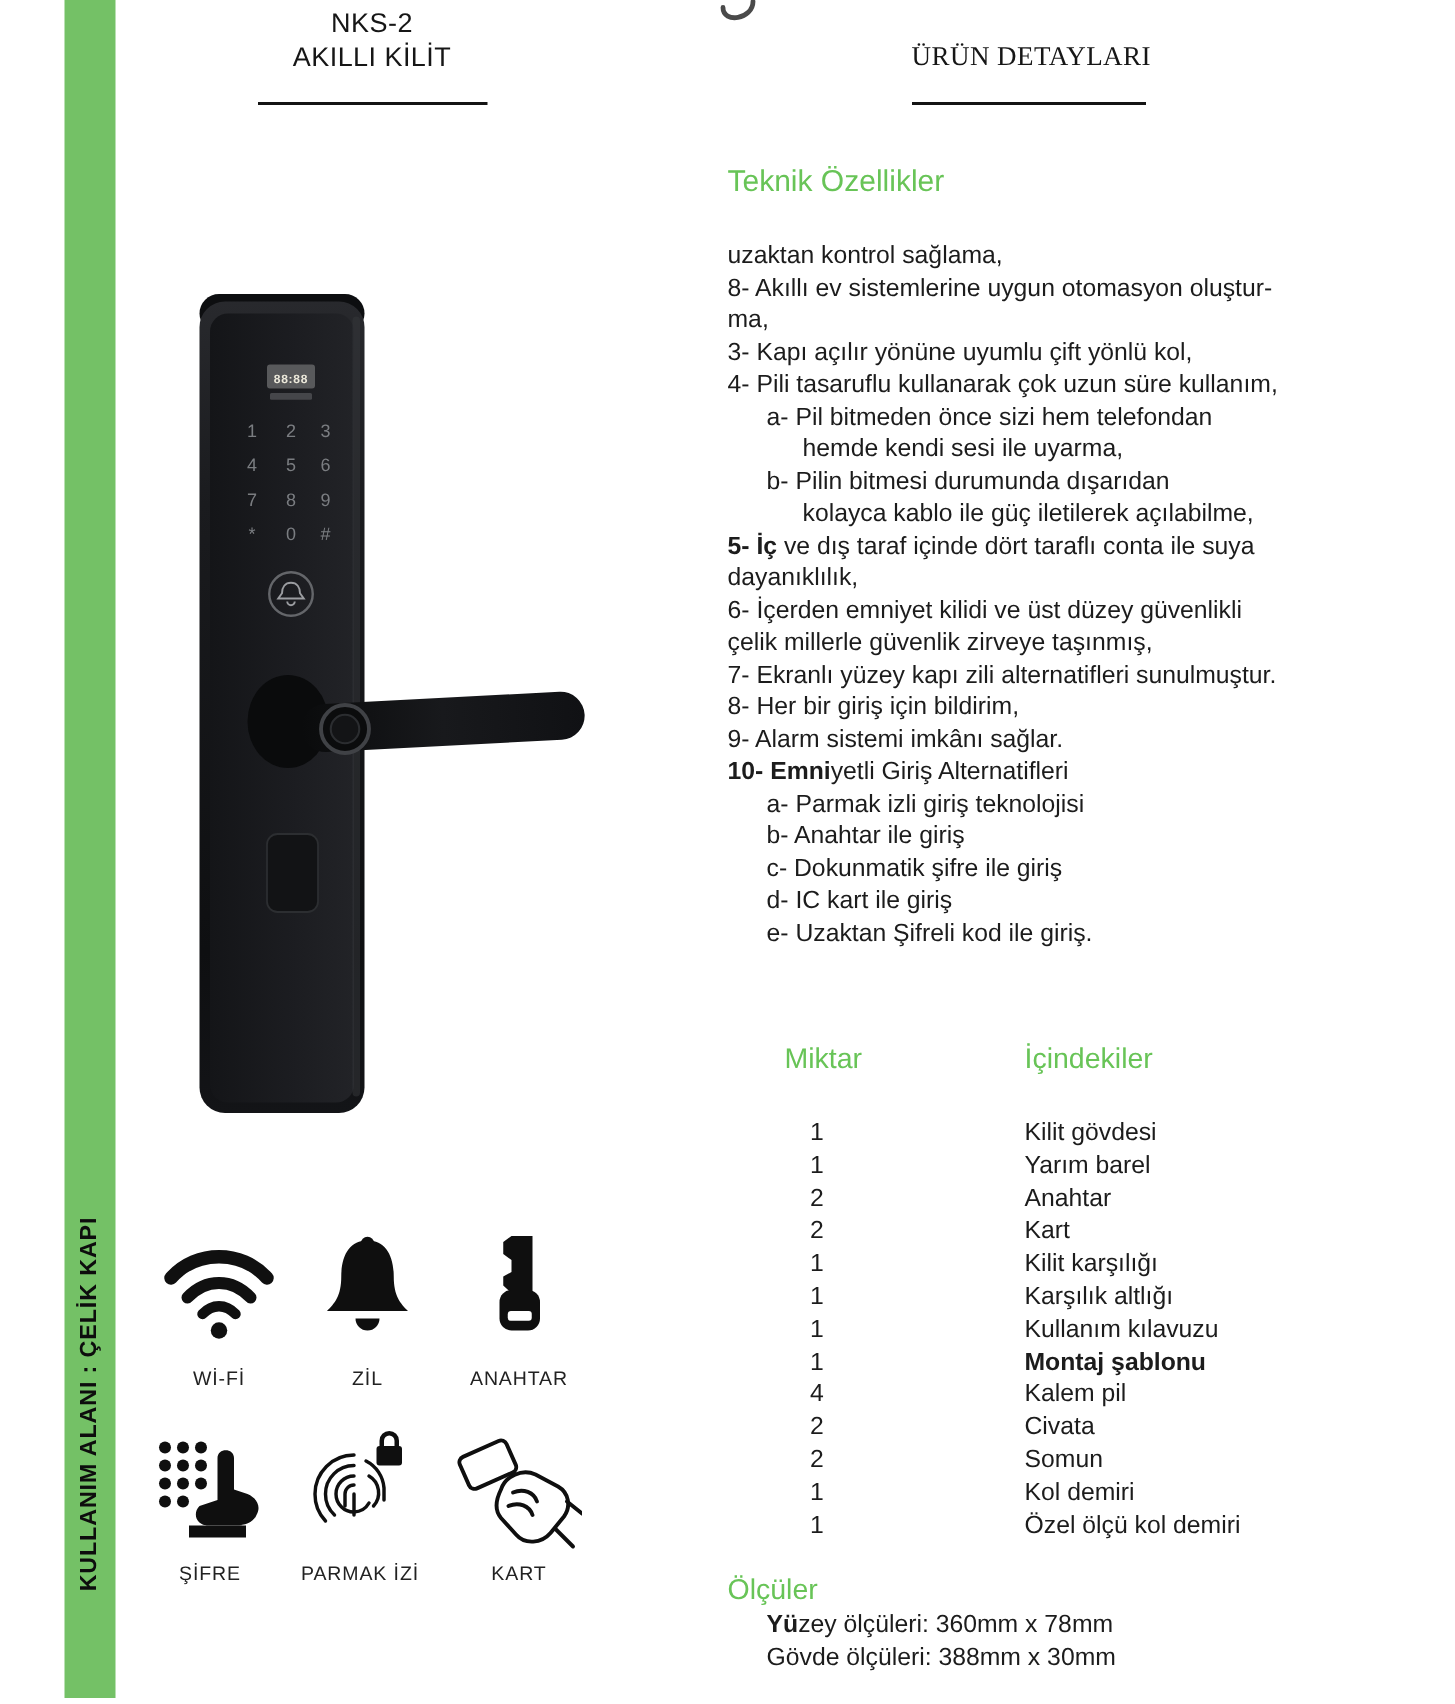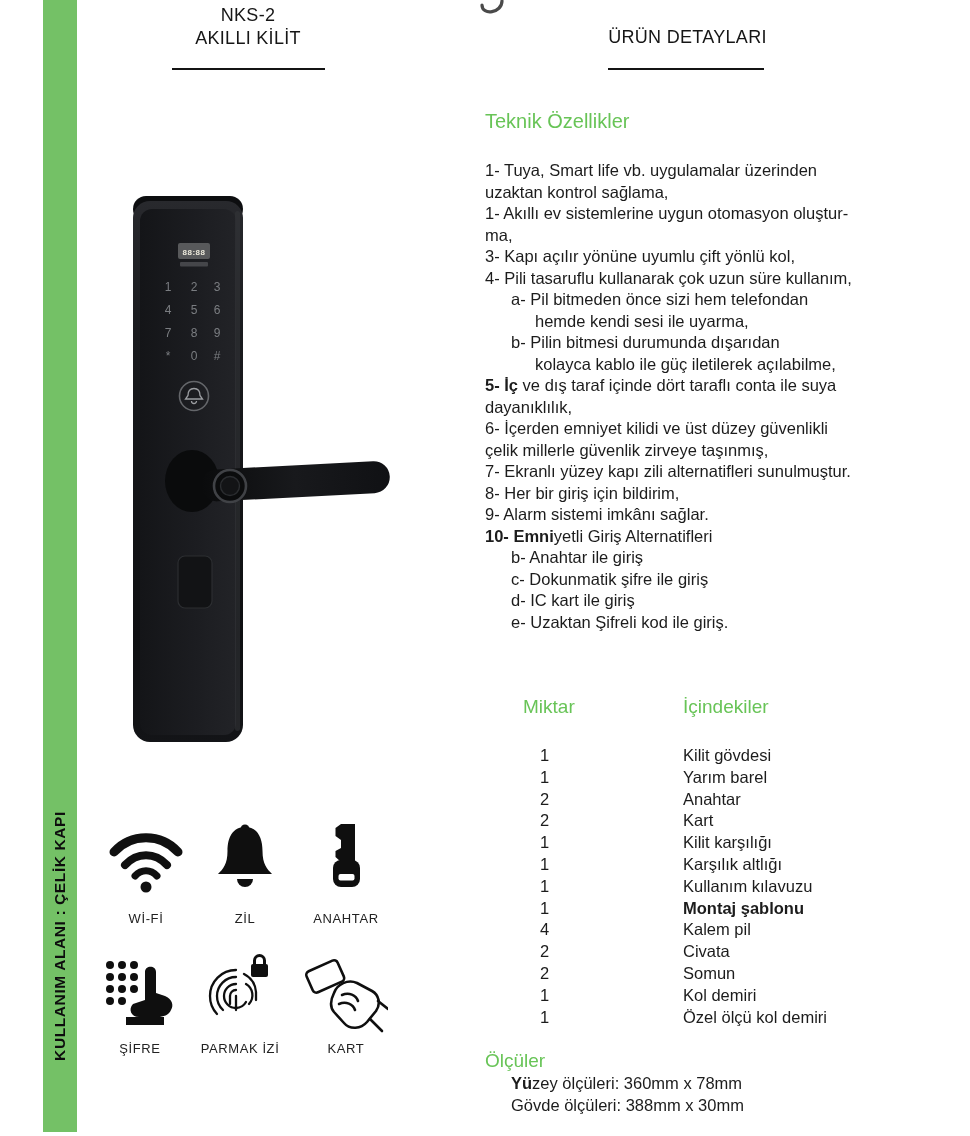--- a/index.html
+++ b/index.html
@@ -12,21 +12,21 @@
   .vlabel-box { position:absolute; left:43px; top:788px; width:34px; height:296px; }
   .vlabel-box span {
     position:absolute; left:50%; top:50%;
     transform:translate(-50%,-50%) rotate(-90deg);
     white-space:nowrap; font-weight:bold; font-size:15.5px; letter-spacing:0.6px; color:#0d0d0d;
   }
   
   .title-left { position:absolute; left:138px; top:4px; width:220px; text-align:center;
     font-size:18px; line-height:23px; color:#161616; letter-spacing:0.3px; }
   .title-right { position:absolute; left:577px; top:27px; width:221px; text-align:center;
-    font-size:18px; color:#161616; letter-spacing:0.3px; }
+    font-size:18px; color:#161616; letter-spacing:0.3px;font-family:Liberation Serif, serif; }
   .rule { position:absolute; top:68px; height:2.4px; background:#141414; }
   .rule-left { left:172px; width:153px; }
   .rule-right { left:608px; width:156px; }
   .logo-frag { position:absolute; left:478px; top:0; }
 
   
   .ghead { position:absolute; color:#68c457; font-size:20px; }
   .ghead-tech { left:485px; top:110px; }
   .ghead-miktar { left:523px; top:696px; font-size:19px; }
   .ghead-icindekiler { left:683px; top:696px; font-size:19px; }
@@ -144,38 +144,38 @@
       <circle cx="135" cy="301" r="16" fill="#0b0c0d" stroke="#404246" stroke-width="2.6"></circle>
       <circle cx="135" cy="301" r="9.5" fill="#131416" stroke="#2b2d30" stroke-width="1.4"></circle>
 
       <rect x="83" y="371" width="34" height="52" rx="7" fill="#121315" stroke="#2c2e31" stroke-width="1.2"></rect>
     </svg>
   </div>
 
   <div class="ghead ghead-tech">Teknik Özellikler</div>
 
   <div class="features">
-    <div class="fline ind0"><b></b><span>1- Tuya, Smart life vb. uygulamalar üzerinden</span></div>
     <div class="fline ind0"><b></b><span>uzaktan kontrol sağlama,</span></div>
-    <div class="fline ind0"><b></b><span>1- Akıllı ev sistemlerine uygun otomasyon oluştur-</span></div>
+    <div class="fline ind0"><b></b><span>8- Akıllı ev sistemlerine uygun otomasyon oluştur-</span></div>
     <div class="fline ind0"><b></b><span>ma,</span></div>
     <div class="fline ind0"><b></b><span>3- Kapı açılır yönüne uyumlu çift yönlü kol,</span></div>
     <div class="fline ind0"><b></b><span>4- Pili tasaruflu kullanarak çok uzun süre kullanım,</span></div>
     <div class="fline ind1"><b></b><span>a- Pil bitmeden önce sizi hem telefondan</span></div>
     <div class="fline ind2"><b></b><span>hemde kendi sesi ile uyarma,</span></div>
     <div class="fline ind1"><b></b><span>b- Pilin bitmesi durumunda dışarıdan</span></div>
     <div class="fline ind2"><b></b><span>kolayca kablo ile güç iletilerek açılabilme,</span></div>
     <div class="fline ind0"><b>5- İç</b><span> ve dış taraf içinde dört taraflı conta ile suya</span></div>
     <div class="fline ind0"><b></b><span>dayanıklılık,</span></div>
     <div class="fline ind0"><b></b><span>6- İçerden emniyet kilidi ve üst düzey güvenlikli</span></div>
     <div class="fline ind0"><b></b><span>çelik millerle güvenlik zirveye taşınmış,</span></div>
     <div class="fline ind0"><b></b><span>7- Ekranlı yüzey kapı zili alternatifleri sunulmuştur.</span></div>
     <div class="fline ind0"><b></b><span>8- Her bir giriş için bildirim,</span></div>
     <div class="fline ind0"><b></b><span>9- Alarm sistemi imkânı sağlar.</span></div>
     <div class="fline ind0"><b>10- Emni</b><span>yetli Giriş Alternatifleri</span></div>
+    <div class="fline ind1"><b></b><span>a- Parmak izli giriş teknolojisi</span></div>
     <div class="fline ind1"><b></b><span>b- Anahtar ile giriş</span></div>
     <div class="fline ind1"><b></b><span>c- Dokunmatik şifre ile giriş</span></div>
     <div class="fline ind1"><b></b><span>d- IC kart ile giriş</span></div>
     <div class="fline ind1"><b></b><span>e- Uzaktan Şifreli kod ile giriş.</span></div>
   </div>
 
   <div class="ghead ghead-miktar">Miktar</div>
   <div class="ghead ghead-icindekiler">İçindekiler</div>
 
   <div class="trows">

